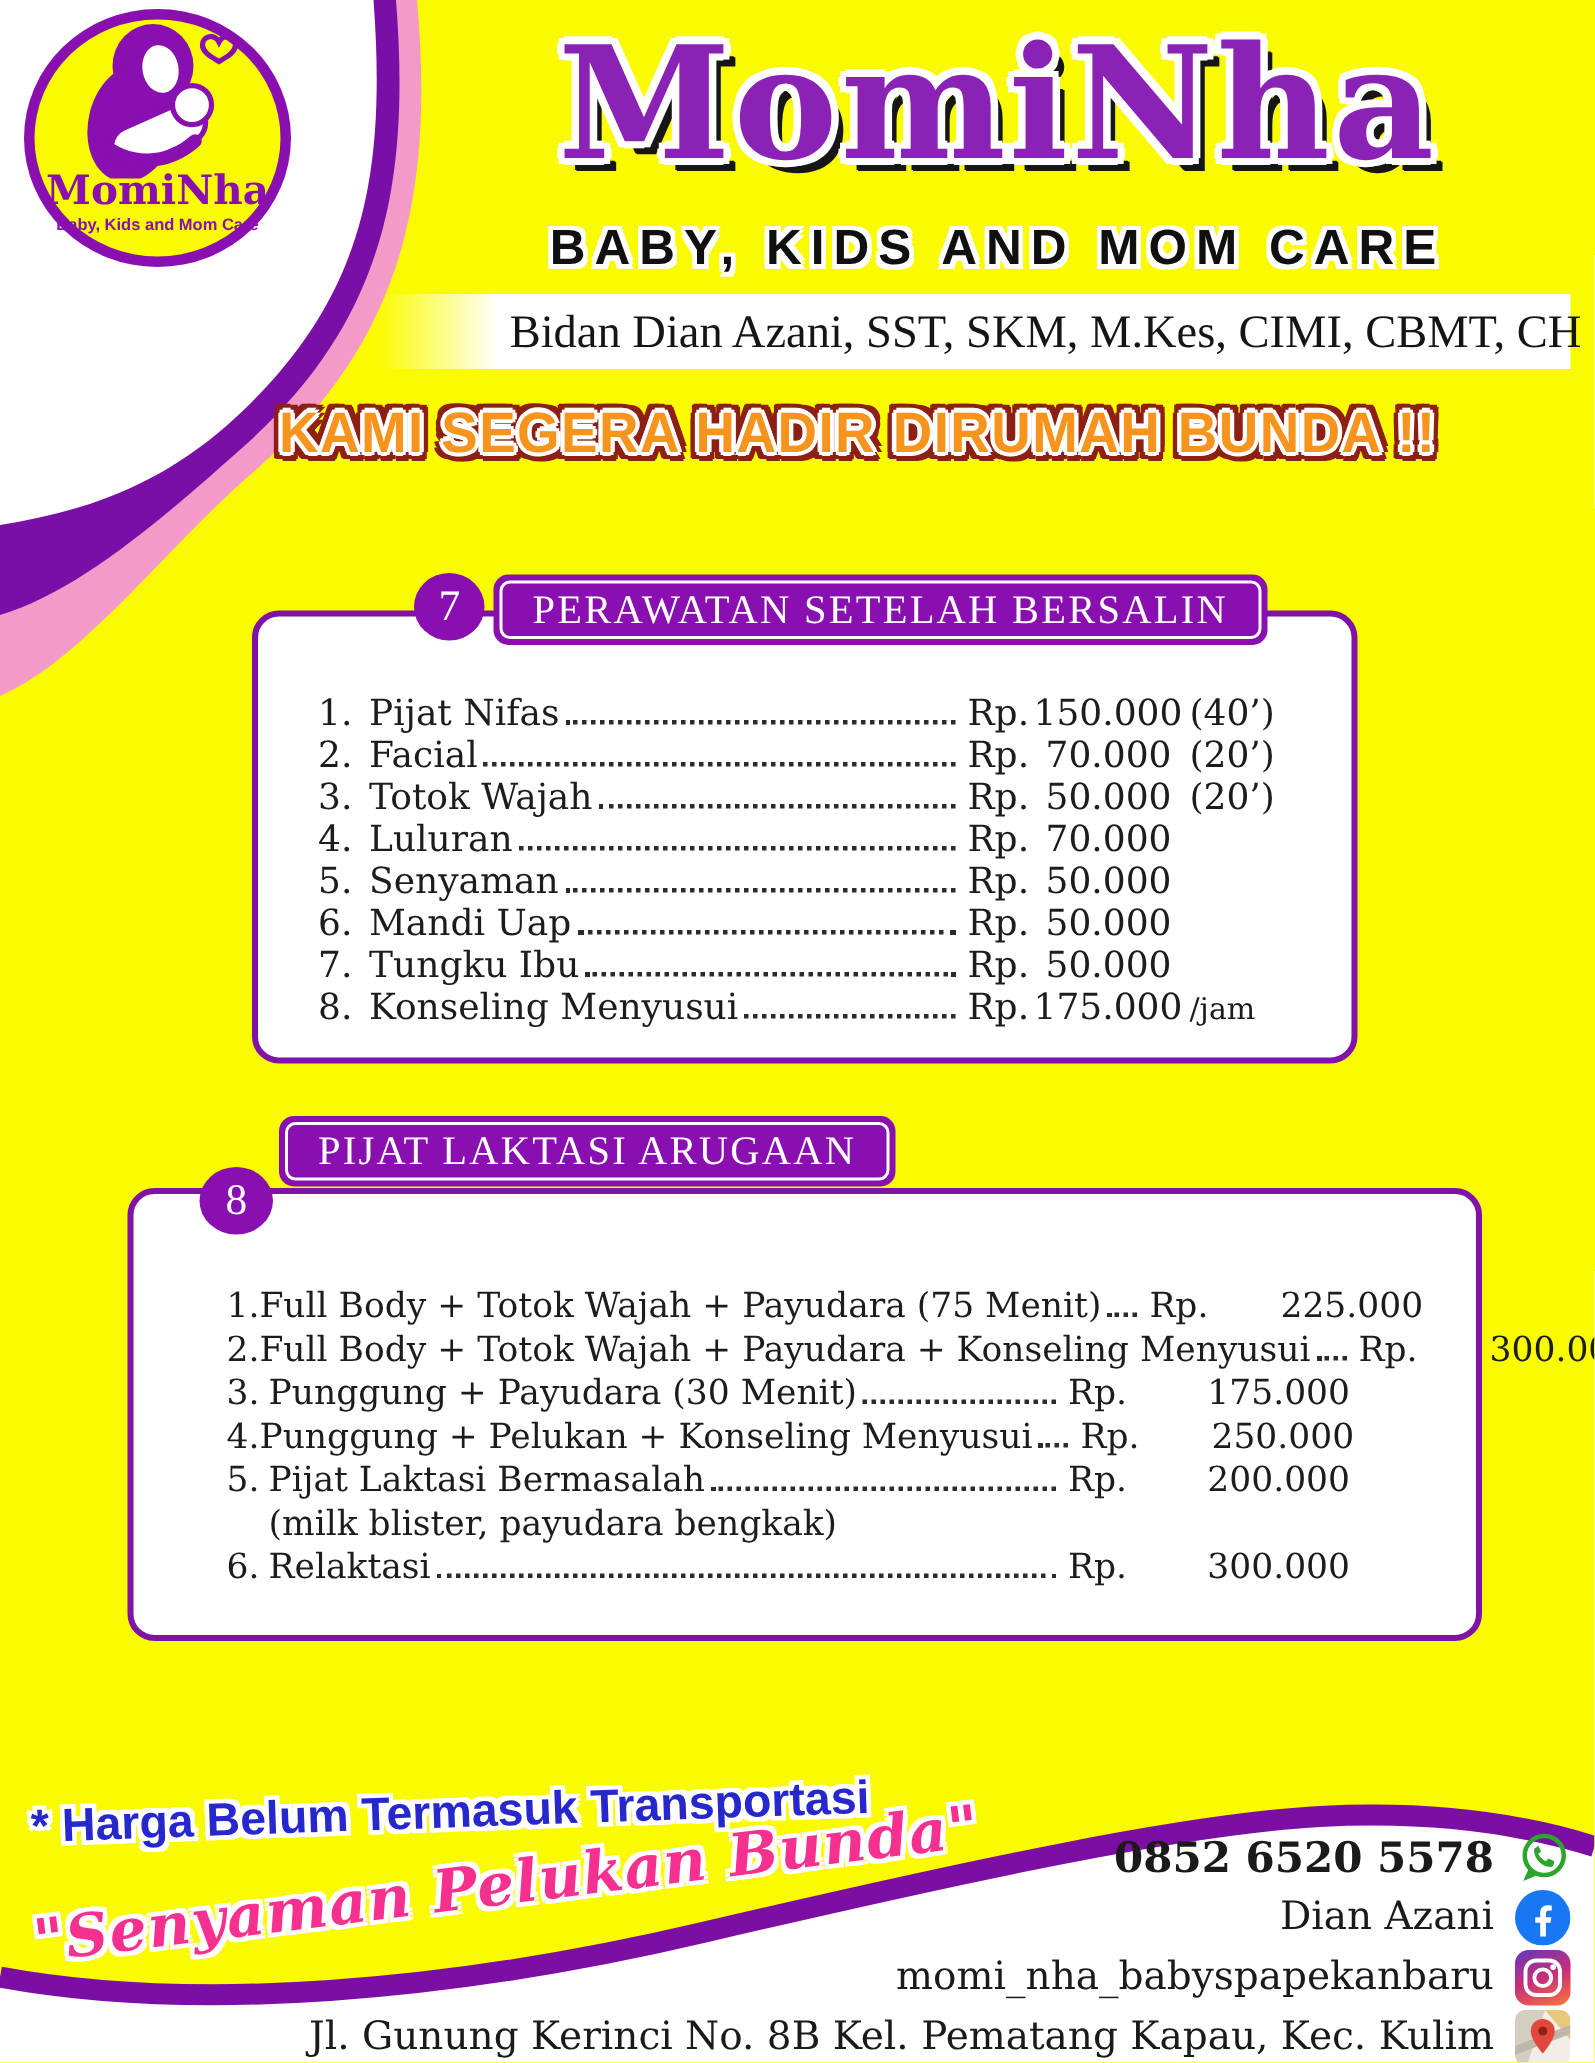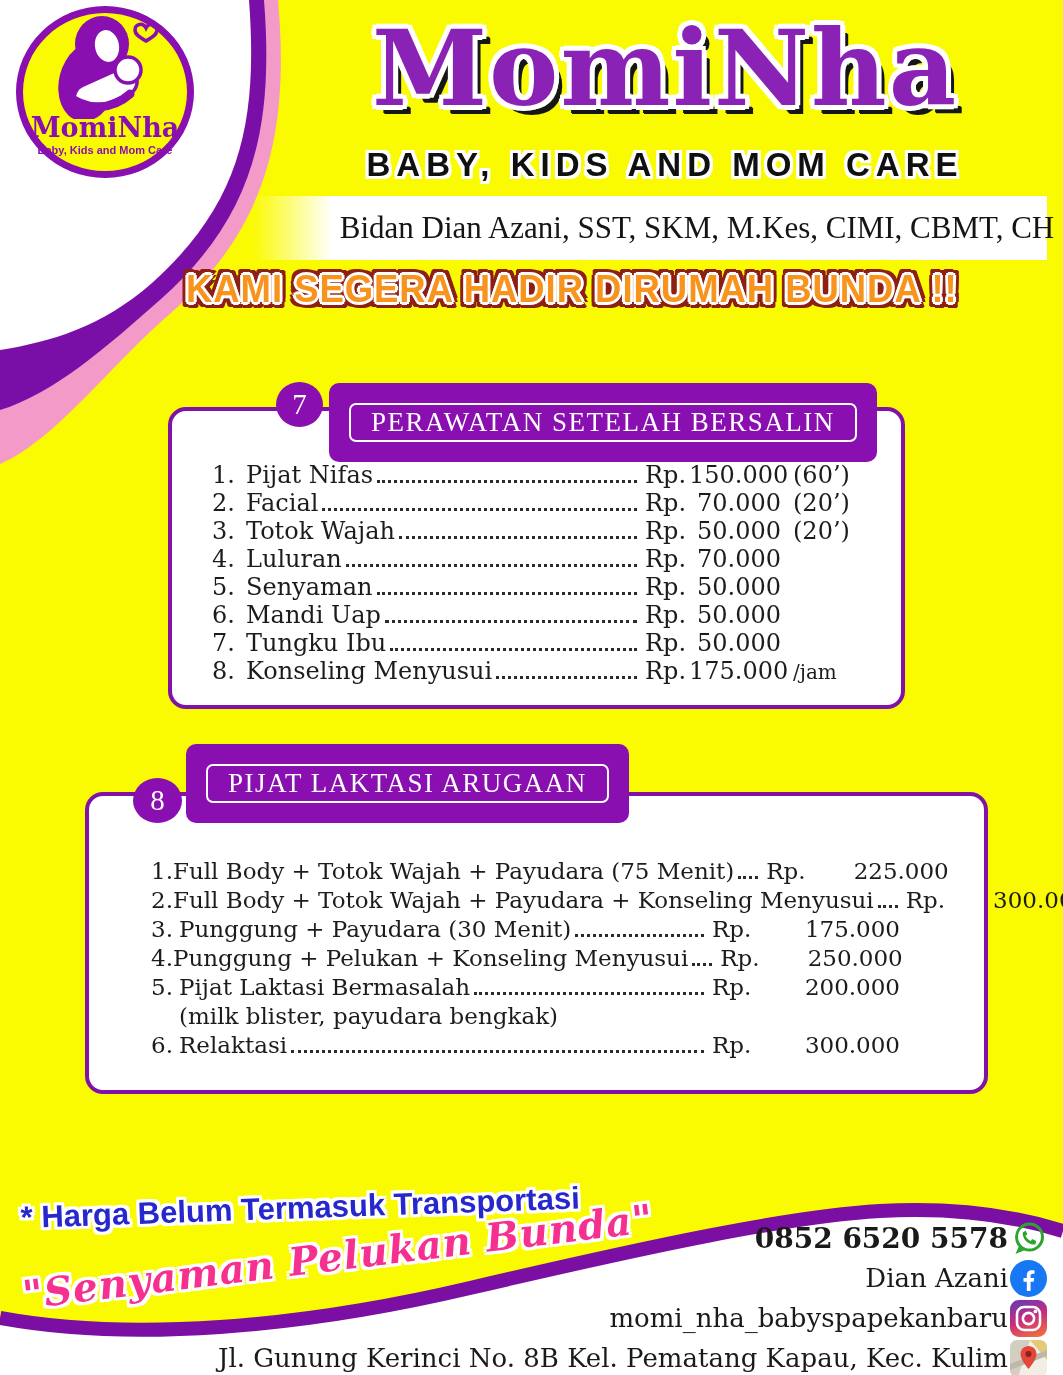--- a/index.html
+++ b/index.html
@@ -39,21 +39,21 @@
       -5px 0 0 #fff,5px 0 0 #fff,0 -5px 0 #fff,0 5px 0 #fff,
       7px 8px 0 #161616,8px 9px 0 #161616;
   }
   #sub-title{
     left:312px;top:146px;width:706px;text-align:center;z-index:2;
     font-family:"Liberation Sans","DejaVu Sans",sans-serif;font-weight:900;font-size:33px;
     letter-spacing:6px;color:#101010;
     text-shadow:-3px -3px 0 #fff,3px -3px 0 #fff,-3px 3px 0 #fff,3px 3px 0 #fff,-3px 0 0 #fff,3px 0 0 #fff,0 -3px 0 #fff,0 3px 0 #fff;
   }
   #practitioner-band{
-    left:252px;top:196px;right:16px;height:64px;z-index:1;
+    left:252px;top:196px;right:16px;height:50px;z-index:1;
     background:linear-gradient(to right, rgba(255,255,255,0) 0px, #ffffff 80px);
     display:flex;align-items:center;justify-content:center;
   }
   #practitioner-band .txt{
     padding-left:95px;
     font-family:"Liberation Serif","DejaVu Serif",serif;font-size:31px;color:#151515;
     white-space:nowrap;
   }
   #announcement{
     left:186px;top:268px;z-index:2;
@@ -74,21 +74,21 @@
   #box-7{left:168px;top:407px;width:729px;height:294px;}
   #box-8{left:85px;top:792px;width:895px;height:294px;}
   .badge{
     z-index:4;background:#8A0FB0;color:#fff;border-radius:50%;
     display:flex;align-items:center;justify-content:center;
     font-family:"Liberation Serif",serif;font-size:29px;
   }
   #badge-7{left:276px;top:382px;width:47px;height:45px;}
   #badge-8{left:133px;top:778px;width:49px;height:45px;}
   .sec-title{
-    z-index:4;background:#8A0FB0;border-radius:10px;padding:20px;
+    z-index:4;background:#8A0FB0;border-radius:10px;padding:4px;
   }
   .sec-title .inner{
     border:2px solid #fff;border-radius:7px;padding:2px 20px;
     color:#fff;font-family:"Liberation Serif","DejaVu Serif",serif;font-size:27px;
     letter-spacing:1.5px;white-space:nowrap;
   }
   #title-7{left:329px;top:383px;}
   #title-8{left:186px;top:744px;}
 
   .price-list{position:absolute;left:0;right:0;display:flex;flex-direction:column;}
@@ -116,21 +116,21 @@
   #slogan{
     left:20px;top:1272px;z-index:2;white-space:nowrap;
     font-family:"DejaVu Serif",serif;font-weight:bold;font-style:italic;font-size:39px;
     color:#F5308F;transform:rotate(-7deg);transform-origin:left top;letter-spacing:1px;
     text-shadow:-3px -3px 0 #fff,3px -3px 0 #fff,-3px 3px 0 #fff,3px 3px 0 #fff,-3px 0 0 #fff,3px 0 0 #fff,0 -3px 0 #fff,0 3px 0 #fff;
   }
   #contacts{
     right:16px;top:1222px;z-index:2;
     display:flex;flex-direction:column;align-items:flex-end;gap:8px;
   }
-  .contact-row{display:flex;align-items:center;gap:2px;height:32px;}
+  .contact-row{display:flex;align-items:center;gap:14px;height:32px;}
   .contact-row .val{
     font-family:"DejaVu Serif",serif;font-size:26px;color:#1a1a1a;white-space:nowrap;
   }
   .contact-row.phone .val{font-weight:bold;font-size:28px;}
   .icon{width:37px;height:37px;flex:0 0 37px;}
   .icon-ig{border-radius:9px;background:linear-gradient(160deg,#6A38B3 5%,#C92D7C 50%,#F2703D 95%);display:flex;align-items:center;justify-content:center;}
   .icon-maps{border-radius:7px;overflow:hidden;}
 </style>
 </head>
 <body>
@@ -182,21 +182,21 @@
     <div class="inner">PERAWATAN SETELAH BERSALIN</div>
   </div>
   <div id="box-7" class="abs price-box">
     <div class="price-list">
       <div class="row">
           <span class="no">1.</span>
           <span class="lbl">Pijat Nifas</span>
           <span class="leader"></span>
           <span class="rp">Rp.</span>
           <span class="amount">150.000</span>
-          <span class="suffix">(60’)</span>
+          <span class="suffix">(40’)</span>
         </div>
       <div class="row">
           <span class="no">2.</span>
           <span class="lbl">Facial</span>
           <span class="leader"></span>
           <span class="rp">Rp.</span>
           <span class="amount">70.000</span>
           <span class="suffix">(20’)</span>
         </div>
       <div class="row">

